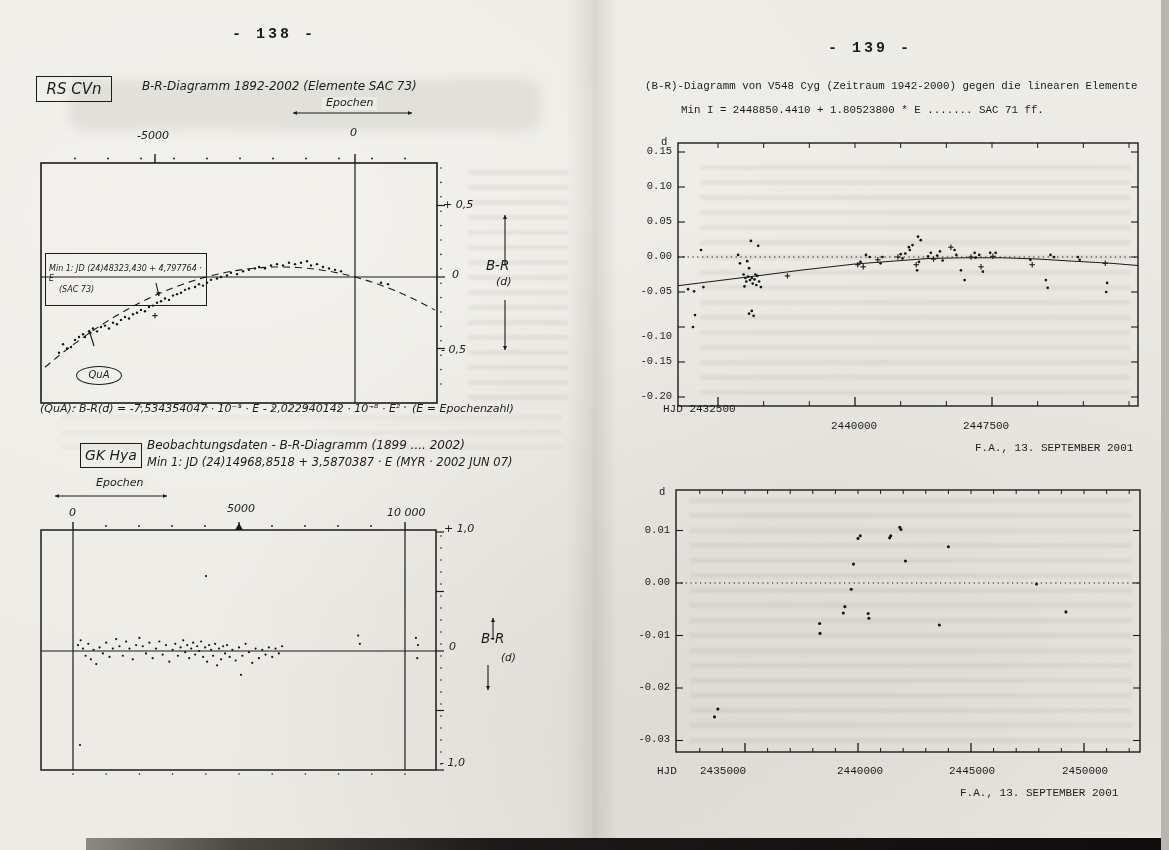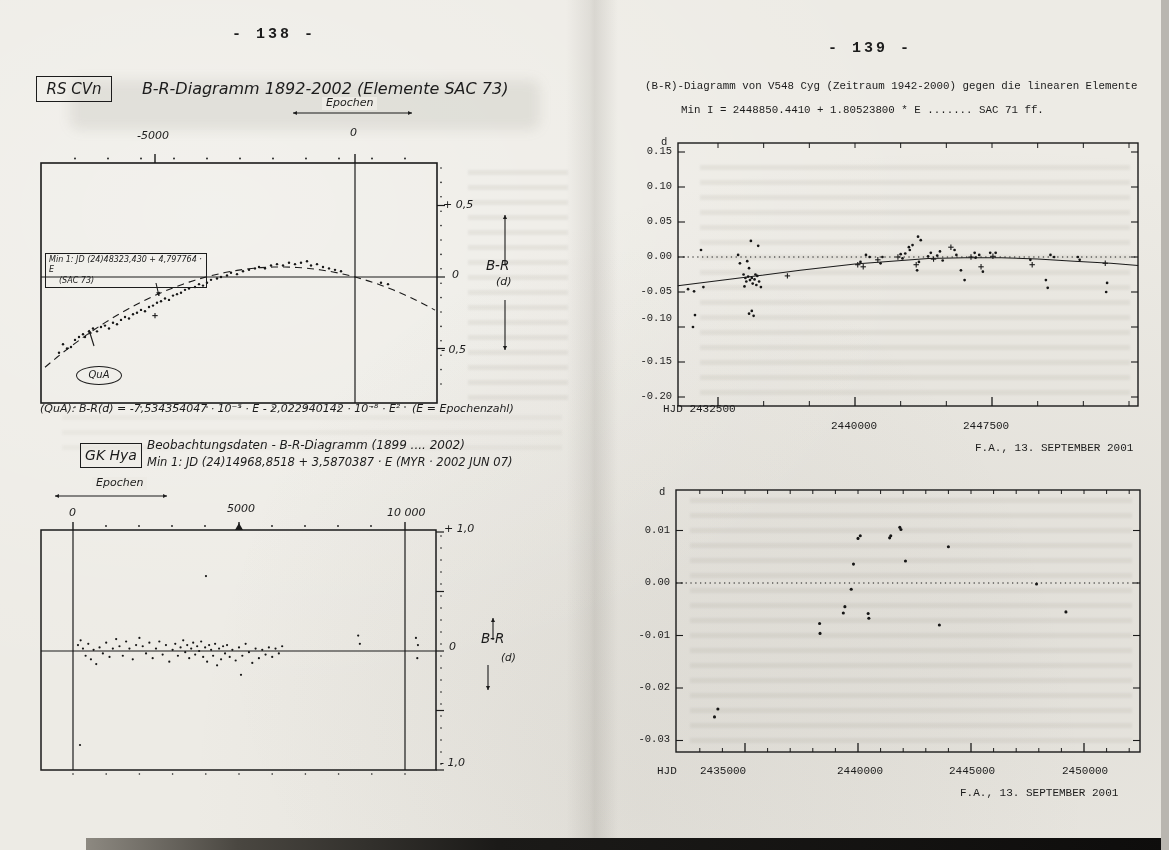--- a/index.html
+++ b/index.html
@@ -18,21 +18,21 @@
         filter:blur(1.1px);}
   .bleed-headline{position:absolute;pointer-events:none;border-radius:10px;filter:blur(6px);
         background:rgba(118,115,100,.12);}
   .lbl{position:absolute;white-space:nowrap;color:#1c1c1c;line-height:1.15;}
   .hand{font-style:italic;font-family:"DejaVu Sans",sans-serif;}
   .mono{font-family:"Liberation Mono","DejaVu Sans Mono",monospace;}
   .sans{font-family:"Liberation Sans",sans-serif;}
   .pgnum{font-size:15px;font-weight:bold;letter-spacing:3px;}
   .starbox{position:absolute;border:1.8px solid #1c1c1c;text-align:center;
         font-style:italic;background:rgba(255,255,255,.0);}
-  .elembox{position:absolute;border:1.4px solid #1c1c1c;padding:1px 3px;font-size:8px;
+  .elembox{position:absolute;border:1.4px solid #1c1c1c;padding:10px 3px;font-size:8px;
         font-style:italic;line-height:1.3;}
   .qua{position:absolute;border:1.4px solid #1c1c1c;border-radius:50%;text-align:center;
         font-size:10px;font-style:italic;line-height:16px;}
   .ytick{position:absolute;width:42px;text-align:right;font-size:10.5px;}
   svg{position:absolute;overflow:visible;}
   .paperbg{background:#edebe5;padding:0 4px;z-index:3;}
 </style>
 </head>
 <body>
 
@@ -41,21 +41,21 @@
   <div class="bleed-headline" style="left:70px;top:80px;width:470px;height:50px;"></div>
   <div class="bleed" style="left:468px;top:170px;width:100px;height:230px;"></div>
   <div class="bleed" style="left:62px;top:415px;width:500px;height:42px;opacity:.6;"></div>
   <div class="bleed" style="left:700px;top:165px;width:430px;height:238px;"></div>
   <div class="bleed" style="left:690px;top:498px;width:442px;height:248px;"></div>
   <div class="fold"></div>
 
   <div class="lbl mono pgnum" style="left:232px;top:26px;">- 138 -</div>
 
   <div class="starbox hand" style="left:36px;top:76px;width:74px;height:24px;font-size:15px;line-height:24px;">RS CVn</div>
-  <div class="lbl hand" style="left:142px;top:80px;font-size:16px;">B-R-Diagramm 1892-2002  (Elemente SAC 73)</div>
+  <div class="lbl hand" style="left:142px;top:80px;font-size:12px;">B-R-Diagramm 1892-2002  (Elemente SAC 73)</div>
 
   <div class="lbl hand paperbg" style="left:322px;top:97px;font-size:11px;">Epochen</div>
   <svg id="svgE" style="left:288px;top:100px;" width="132" height="24">
       <line x1="64" y1="13" x2="124" y2="13" stroke="#1b1b1b" stroke-width="1.1"></line>
       <polygon points="124,13 120.03288011854771,15.124137435804471 120.03288011854771,10.875862564195529" fill="#1b1b1b"></polygon>
       <line x1="64" y1="13" x2="5" y2="13" stroke="#1b1b1b" stroke-width="1.1"></line>
       <polygon points="5,13 8.967119881452287,10.875862564195529 8.967119881452287,15.124137435804471" fill="#1b1b1b"></polygon>
     </svg>
 
   <div class="lbl hand" style="left:137px;top:130px;font-size:11px;">-5000</div>
@@ -364,21 +364,21 @@
 
   <div class="lbl mono" style="left:645px;top:80px;font-size:10.8px;">(B-R)-Diagramm von V548 Cyg (Zeitraum 1942-2000) gegen die linearen Elemente</div>
   <div class="lbl mono" style="left:681px;top:104px;font-size:10.8px;">Min I = 2448850.4410 +   1.80523800 * E   ....... SAC 71 ff.</div>
   <div class="lbl mono" style="left:661px;top:136px;font-size:10.5px;">d</div>
 
   <div class="lbl mono ytick" style="left:630px;top:145px;">0.15</div>
   <div class="lbl mono ytick" style="left:630px;top:180px;">0.10</div>
   <div class="lbl mono ytick" style="left:630px;top:215px;">0.05</div>
   <div class="lbl mono ytick" style="left:630px;top:250px;">0.00</div>
   <div class="lbl mono ytick" style="left:630px;top:285px;">-0.05</div>
-  <div class="lbl mono ytick" style="left:630px;top:312px;text-align:right;">-0.10</div>
+  <div class="lbl mono ytick" style="left:630px;top:330px;text-align:right;">-0.10</div>
   <div class="lbl mono ytick" style="left:630px;top:355px;text-align:right;">-0.15</div>
   <div class="lbl mono ytick" style="left:630px;top:390px;">-0.20</div>
 
   <svg id="svgC" style="left:640px;top:130px;" width="522" height="300">
       <rect x="38" y="13" width="460" height="263" fill="none" stroke="#1b1b1b" stroke-width="1.4"></rect>
       <line x1="38" y1="127" x2="498" y2="127" stroke="#1b1b1b" stroke-width="1" stroke-dasharray="1.3 3.5"></line>
       <line x1="38" y1="22" x2="45" y2="22" stroke="#1b1b1b" stroke-width="1.1"></line>
       <line x1="491" y1="22" x2="498" y2="22" stroke="#1b1b1b" stroke-width="1.1"></line>
       <line x1="38" y1="57" x2="45" y2="57" stroke="#1b1b1b" stroke-width="1.1"></line>
       <line x1="491" y1="57" x2="498" y2="57" stroke="#1b1b1b" stroke-width="1.1"></line>

